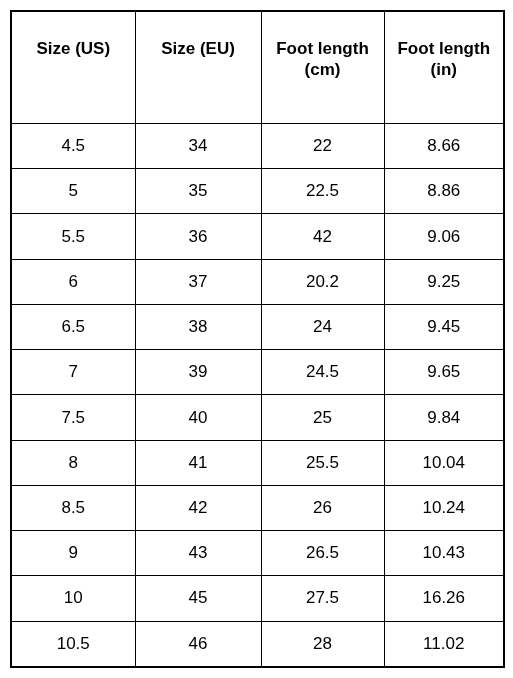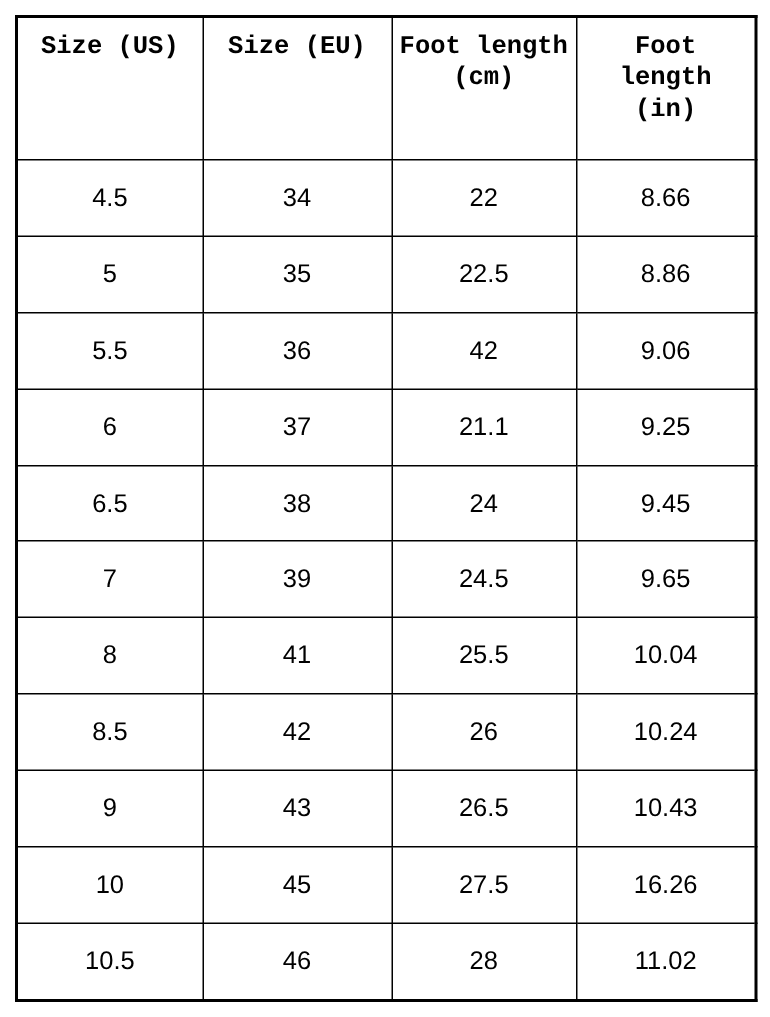--- a/index.html
+++ b/index.html
@@ -46,24 +46,23 @@
     padding: 0;
     background: #ffffff;
   }
 
   table.size-table thead th {
     height: 85px;
     vertical-align: top;
     font-weight: bold;
     font-size: 17px;
     line-height: 21px;
-    padding-top: 9px;
+    padding-top: 26px;
     padding-left: 4px;
     padding-right: 4px;
-    font-family: Liberation Mono, monospace;
   }
 
   table.size-table tbody td {
     height: 44px;
     vertical-align: middle;
     font-weight: normal;
     font-size: 17px;
     line-height: 20px;
     padding-left: 3px;
     padding-right: 3px;
@@ -104,34 +103,40 @@
         </tr>
         <tr>
           <td>5.5</td>
           <td>36</td>
           <td>42</td>
           <td>9.06</td>
         </tr>
         <tr>
           <td>6</td>
           <td>37</td>
-          <td>21.1</td>
+          <td>20.2</td>
           <td>9.25</td>
         </tr>
         <tr>
           <td>6.5</td>
           <td>38</td>
           <td>24</td>
           <td>9.45</td>
         </tr>
         <tr>
           <td>7</td>
           <td>39</td>
           <td>24.5</td>
           <td>9.65</td>
+        </tr>
+        <tr>
+          <td>7.5</td>
+          <td>40</td>
+          <td>25</td>
+          <td>9.84</td>
         </tr>
         <tr>
           <td>8</td>
           <td>41</td>
           <td>25.5</td>
           <td>10.04</td>
         </tr>
         <tr>
           <td>8.5</td>
           <td>42</td>

